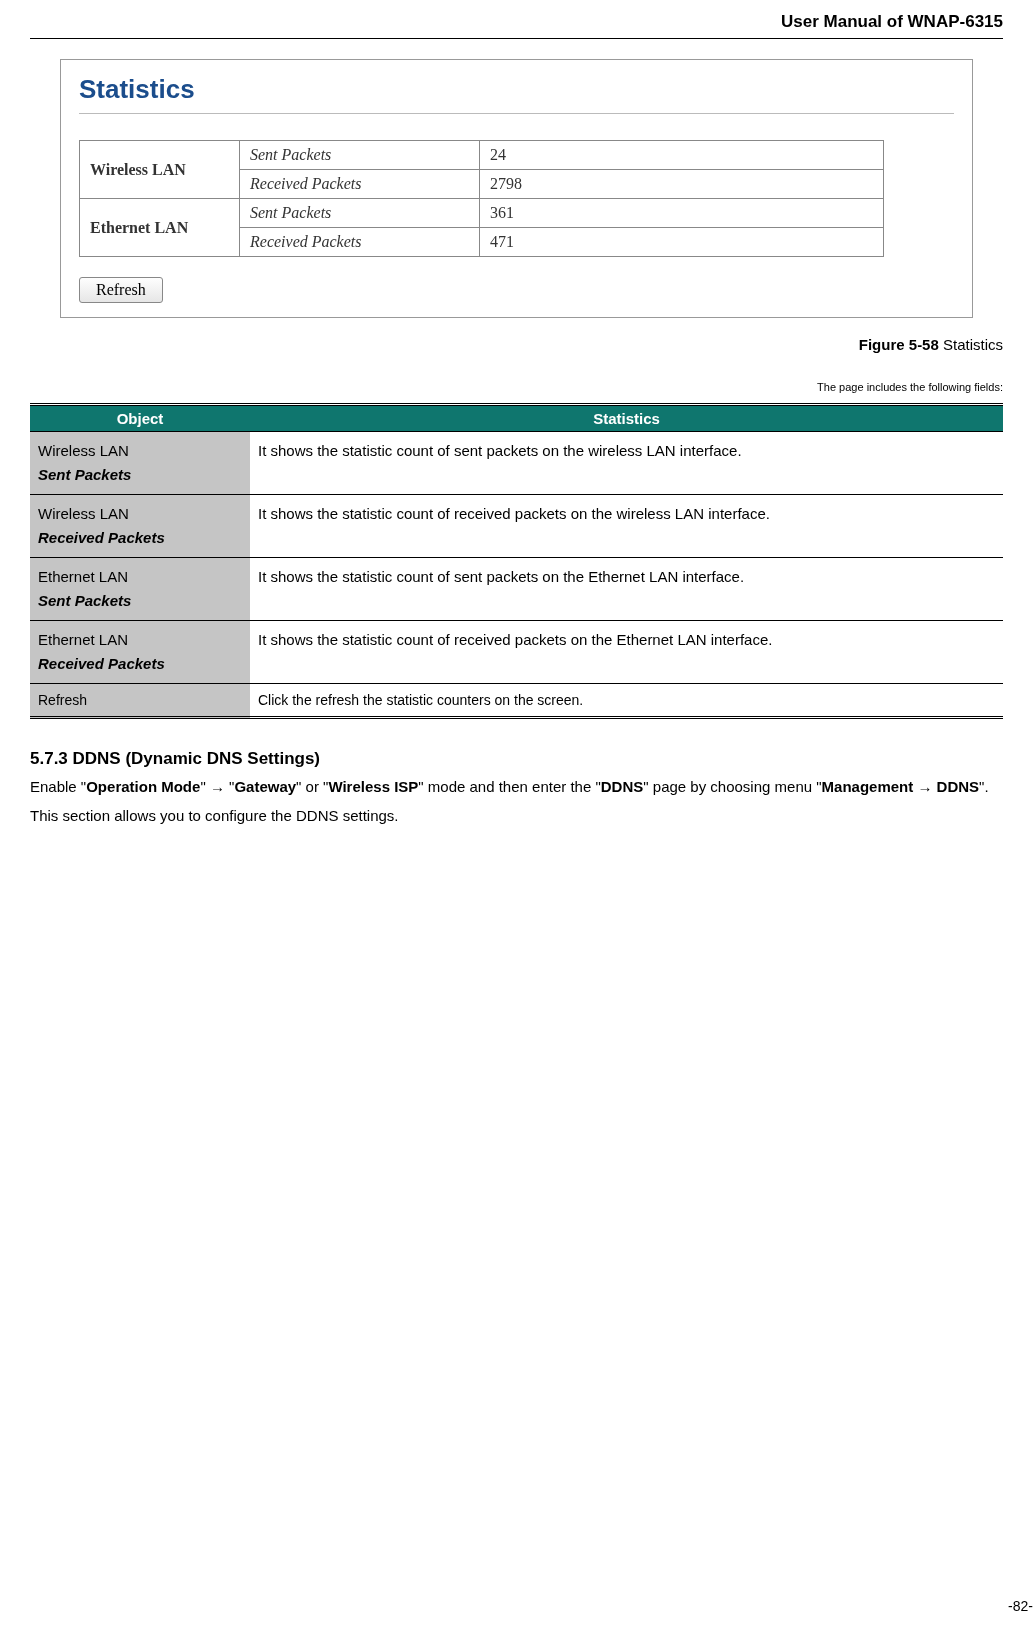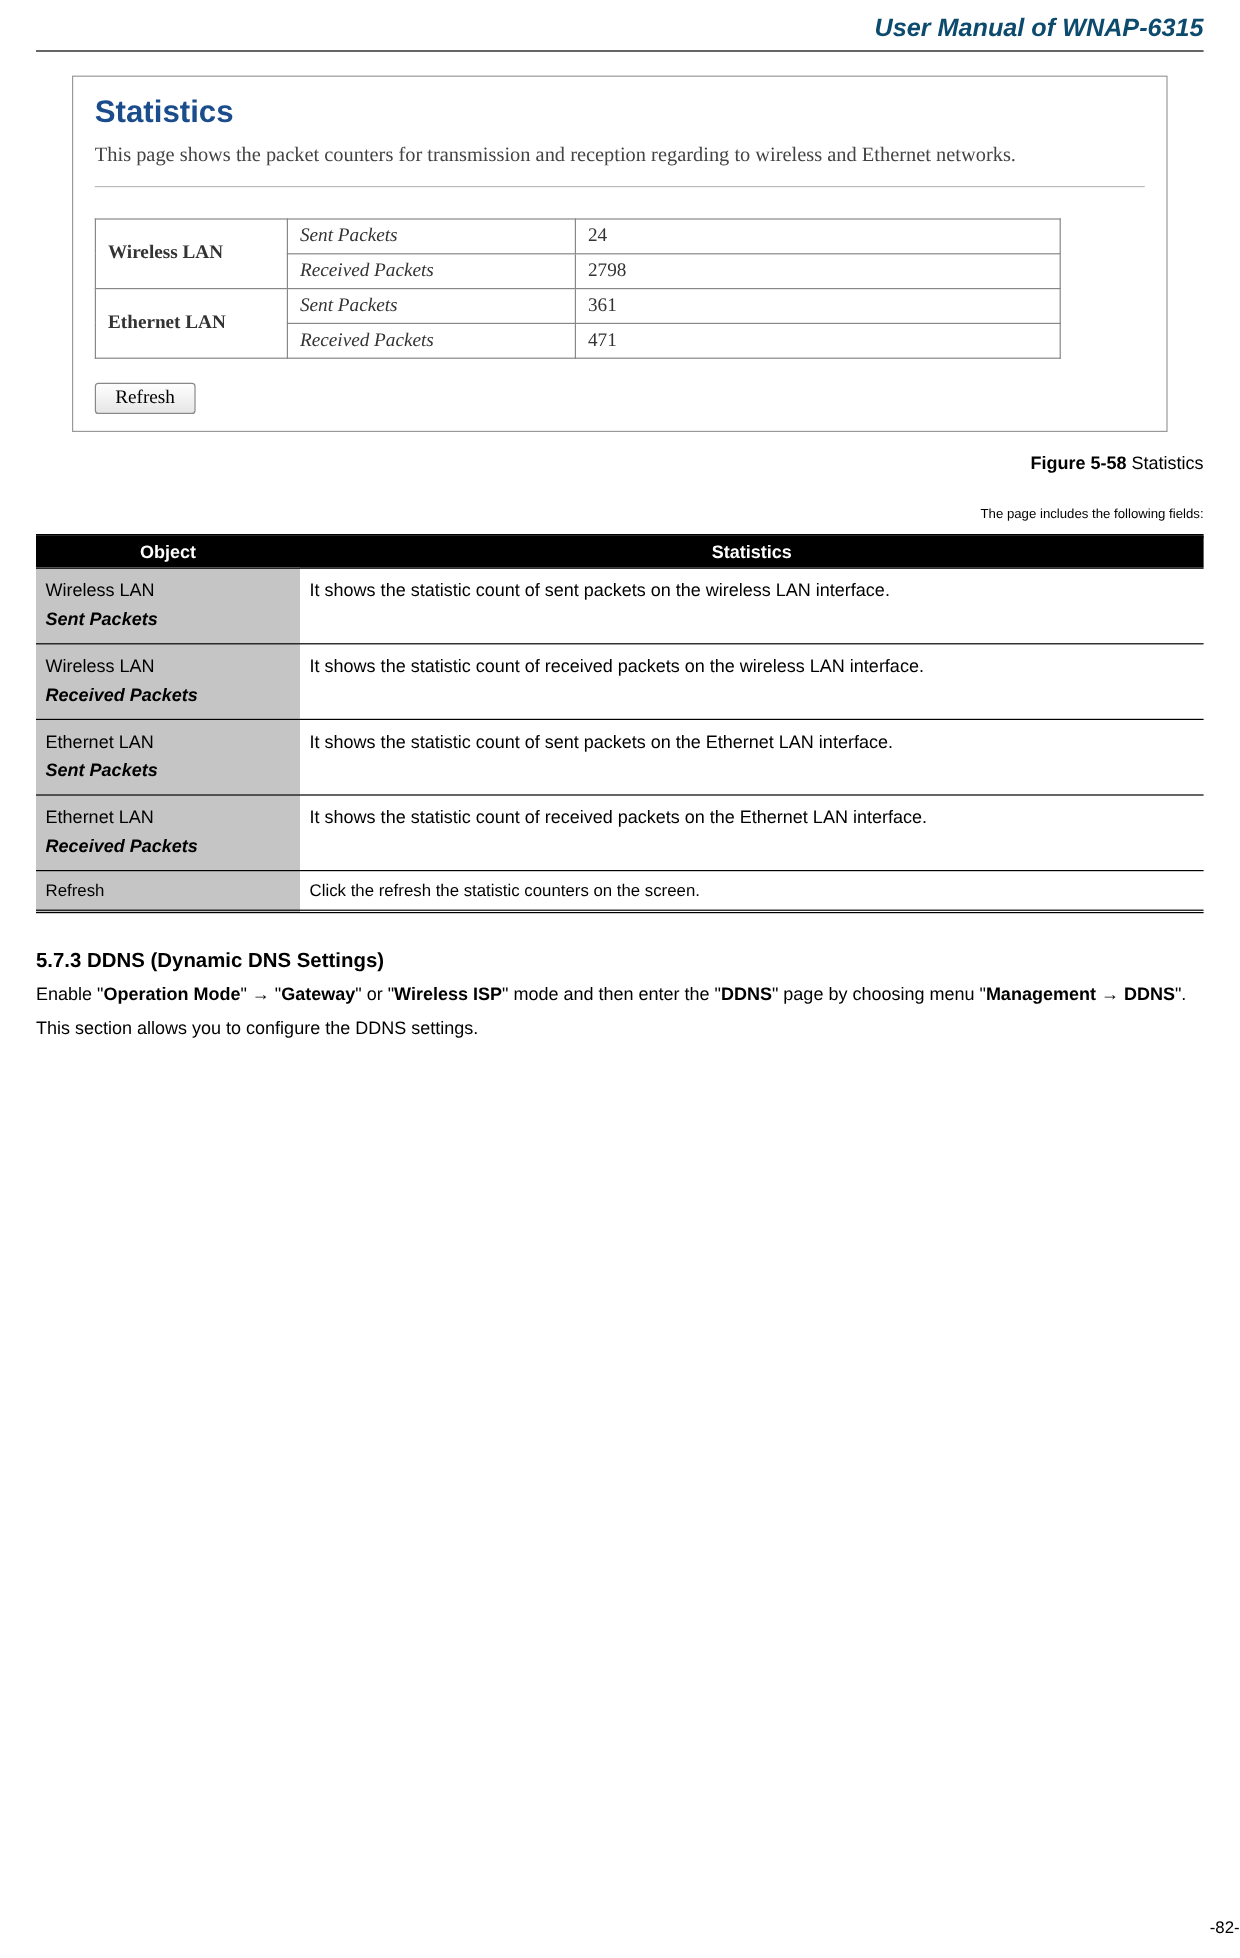--- a/index.html
+++ b/index.html
@@ -9,23 +9,22 @@
       color: #000;
       background: #fff;
       width: 1033px;
       height: 1632px;
       padding: 0 30px;
       position: relative;
     }
     .header {
       text-align: right;
       font-weight: bold;
-      font-style: italic;
-      color: #0c4a6e;
-      font-size: 21px;
+      color: #000000;
+      font-size: 17px;
       padding: 12px 0 6px 0;
     }
     .header-rule {
       border: none;
       border-top: 1.5px solid #000;
       margin-bottom: 20px;
     }
     .screenshot-panel {
       border: 1px solid #999;
       margin: 0 30px 18px 30px;
@@ -95,21 +94,21 @@
       text-align: right;
     }
     .desc-table {
       width: 100%;
       border-collapse: collapse;
       border-top: 3px double #000;
       border-bottom: 3px double #000;
       margin-bottom: 30px;
     }
     .desc-table th {
-      background: #000000;
+      background: #0f766e;
       color: #fff;
       font-weight: bold;
       text-align: center;
       padding: 4px 8px;
       border-left: none;
       border-right: none;
     }
     .desc-table th:first-child { width: 220px; }
     .desc-table td {
       border-top: 1px solid #000;
@@ -144,21 +143,20 @@
     }
   </style>
 </head>
 <body>
 
 <div class="header">User Manual of WNAP-6315</div>
 <hr class="header-rule">
 
 <div class="screenshot-panel">
   <div class="stats-title">Statistics</div>
-  <div class="stats-desc">This page shows the packet counters for transmission and reception regarding to wireless and Ethernet networks.</div>
   <hr class="stats-hr">
   <table class="stats-table">
     <tbody>
         <tr>
       <td class="iface" rowspan="2">Wireless LAN</td>
       <td class="metric">Sent Packets</td>
       <td class="value">24</td>
     </tr>
     <tr>
       <td class="metric">Received Packets</td>

